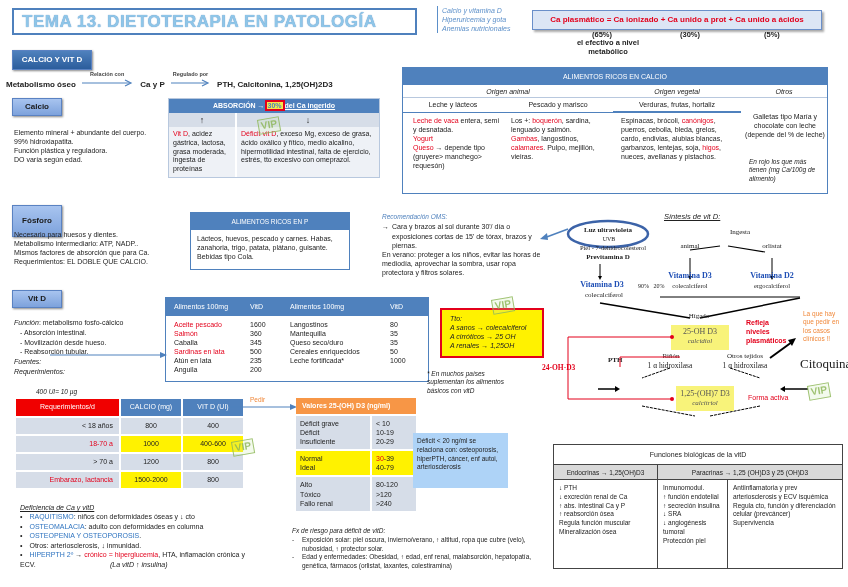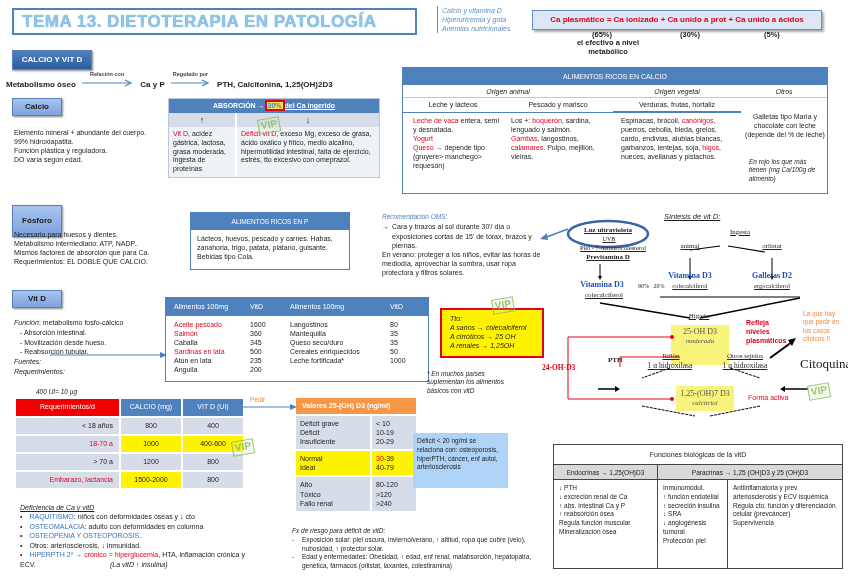--- a/index.html
+++ b/index.html
@@ -57,21 +57,21 @@
   #p-food { left: 190px; top: 212px; width: 160px; height: 58px; border: 1px solid #4f81bd; }
   #p-food-head { background: #4f81bd; color: #fff; font-size: 6.5px; text-align: center; height: 17px; line-height: 17px; }
   #p-food-body { padding: 4px 6px; font-size: 7px; line-height: 1.3; }
 
   
   #oms { left: 382px; top: 213px; width: 165px; font-size: 7px; line-height: 1.3; }
 
   
   #sintesis-title { left: 664px; top: 212px; font-size: 7.5px; font-style: italic; text-decoration: underline; }
   .serif { font-family: "Liberation Serif", serif; }
-  .syn { font-size: 7px; text-align: center; text-decoration: underline; }
+  .syn { font-size: 7px; text-align: center; }
   .syn-blue { color: #1f4fb5; font-weight: bold; font-family: "Liberation Serif", serif; font-size: 8px; }
   .ybox { background: #f8f37a; text-align: center; font-family: "Liberation Serif", serif; color: #555; font-size: 8px; }
 
   
   #vitd-tab { left: 12px; top: 290px; width: 50px; height: 18px; }
   #vitd-desc { left: 14px; top: 318px; font-size: 7px; line-height: 1.4; }
 
   #vitd-food { left: 165px; top: 297px; width: 264px; height: 85px; border: 1px solid #4f81bd; }
   #vitd-food-head { background: #4f81bd; color: #fff; display: flex; height: 18px; line-height: 18px; font-size: 7px; }
   #vitd-food-body { display: flex; padding: 4px 0 0 0; font-size: 7px; line-height: 1.3; }
@@ -277,26 +277,26 @@
 <div class="abs syn serif" style="left:563px;top:244px;width:100px;font-size:6.5px;">Piel - 7-dehidrocolesterol</div>
 <div class="abs syn serif b" style="left:573px;top:253px;width:70px;font-size:7px;">Previtamina D</div>
 <div class="abs syn-blue" style="left:572px;top:280px;width:60px;text-align:center;">Vitamina D3</div>
 <div class="abs syn serif" style="left:574px;top:291px;width:60px;font-size:7px;">colecalciferol</div>
 <div class="abs serif" style="left:638px;top:283px;font-size:6px;white-space:pre;">90%   20%</div>
 <div class="abs syn serif" style="left:720px;top:228px;width:40px;">Ingesta</div>
 <div class="abs syn serif" style="left:670px;top:242px;width:40px;">animal</div>
 <div class="abs syn serif" style="left:752px;top:242px;width:40px;">orlistat</div>
 <div class="abs syn-blue" style="left:660px;top:271px;width:60px;text-align:center;">Vitamina D3</div>
 <div class="abs syn serif" style="left:660px;top:282px;width:60px;font-size:6.5px;">colecalciferol</div>
-<div class="abs syn-blue" style="left:742px;top:271px;width:60px;text-align:center;">Galletas D2</div>
+<div class="abs syn-blue" style="left:742px;top:271px;width:60px;text-align:center;">Vitamina D2</div>
 <div class="abs syn serif" style="left:742px;top:282px;width:60px;font-size:6.5px;">ergocalciferol</div>
 <div class="abs syn serif" style="left:684px;top:312px;width:30px;">Hígado</div>
-<div class="abs ybox" style="left:671px;top:325px;width:58px;height:40px;padding-top:2px;">
+<div class="abs ybox" style="left:671px;top:325px;width:58px;height:25px;padding-top:2px;">
   <div>25-OH D3</div>
-  <div class="it" style="font-size:7px;">moderada</div>
+  <div class="it" style="font-size:7px;">calcidiol</div>
 </div>
 <div class="abs red b" style="left:746px;top:318px;width:42px;font-size:7px;line-height:1.3;">Refleja niveles plasmáticos</div>
 <div class="abs orange" style="left:803px;top:310px;width:44px;font-size:6.5px;line-height:1.3;">La que hay que pedir en los casos clínicos !!</div>
 <div class="abs serif b" style="left:608px;top:356px;font-size:7px;">PTH</div>
 <div class="abs syn serif" style="left:646px;top:352px;width:50px;">Riñón</div>
 <div class="abs syn serif" style="left:640px;top:361px;width:60px;font-size:7.5px;">1 α hidroxilasa</div>
 <div class="abs syn serif" style="left:715px;top:352px;width:60px;">Otros tejidos</div>
 <div class="abs syn serif" style="left:712px;top:361px;width:66px;font-size:7.5px;">1 α hidroxilasa</div>
 <div class="abs serif" style="left:800px;top:356px;font-size:13px;">Citoquinas</div>
 <div class="abs red b serif" style="left:542px;top:363px;font-size:7.5px;">24-OH-D3</div>

